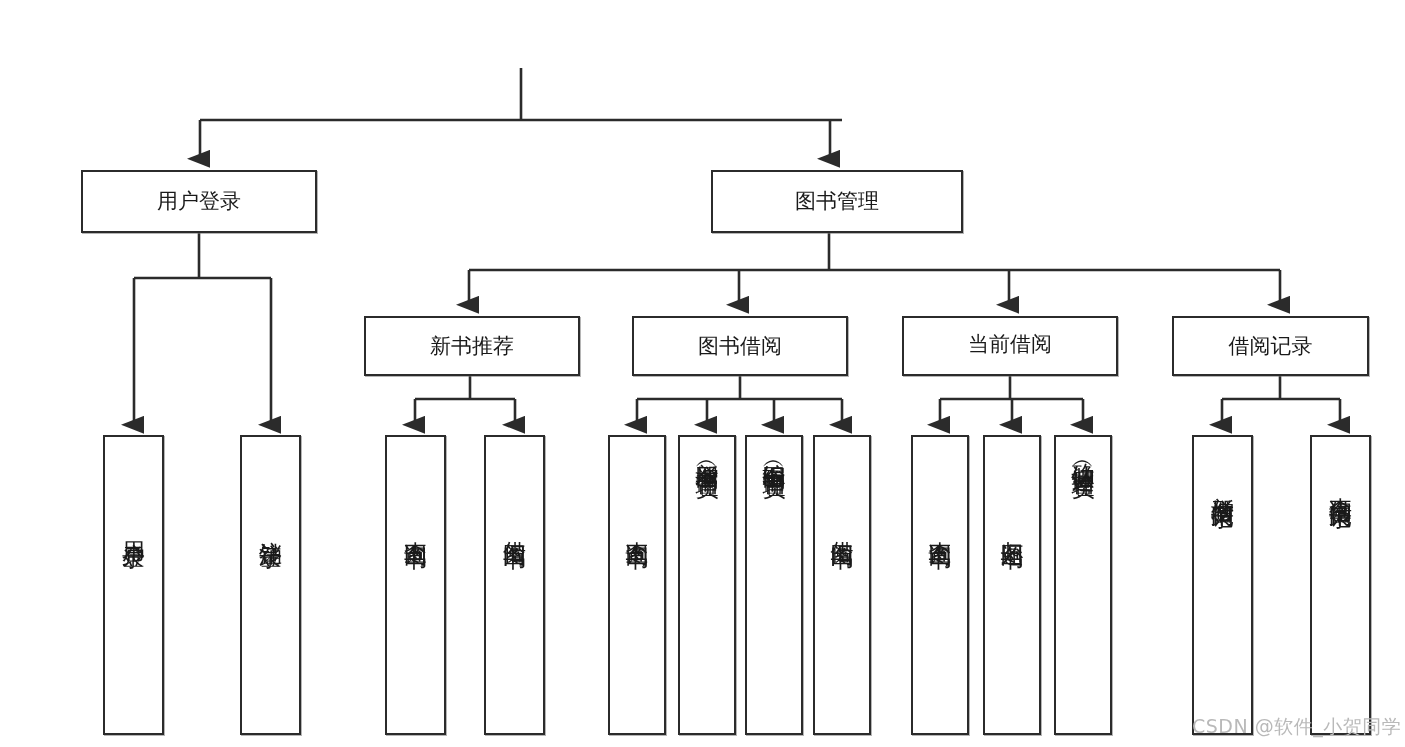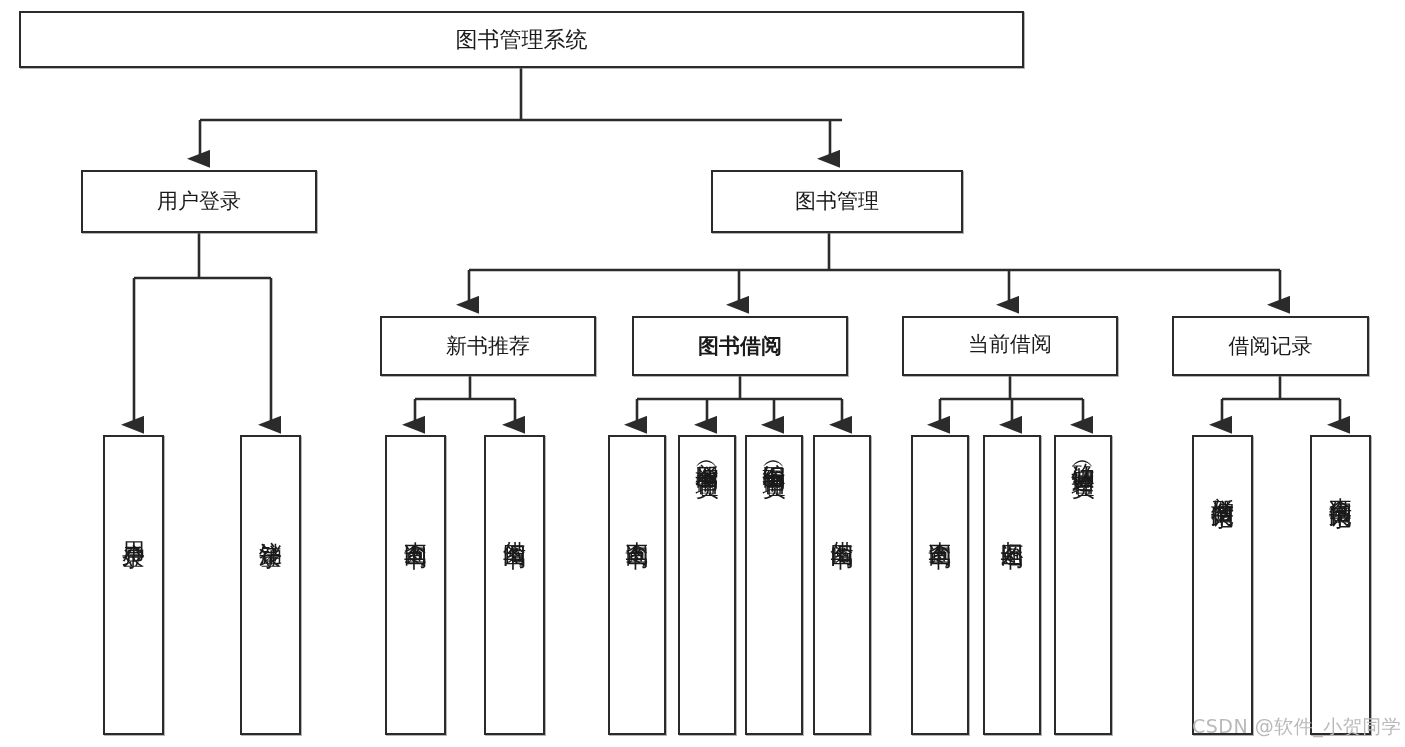--- a/index.html
+++ b/index.html
@@ -120,35 +120,32 @@
       <path d="M1012,399 L1012,424" marker-end="url(#arrow)"></path>
       <path d="M1083,399 L1083,424" marker-end="url(#arrow)"></path>
 
       <path d="M1280,376 L1280,399"></path>
       <path d="M1222,399 L1340,399"></path>
       <path d="M1222,399 L1222,424" marker-end="url(#arrow)"></path>
       <path d="M1340,399 L1340,424" marker-end="url(#arrow)"></path>
     </g>
   </svg>
 
-  <div class="node h root" style="left:19px; top:11px; width:1005px; height:57px;">
-    <span class="label">图书管理系统</span>
-  </div>
 
   <div class="node h" style="left:81px; top:170px; width:236px; height:63px;">
     <span class="label">用户登录</span>
   </div>
   <div class="node h" style="left:711px; top:170px; width:252px; height:63px;">
     <span class="label">图书管理</span>
   </div>
 
-  <div class="node h" style="left:380px; top:316px; width:216px; height:60px;">
+  <div class="node h" style="left:364px; top:316px; width:216px; height:60px;">
     <span class="label">新书推荐</span>
   </div>
-  <div class="node h" style="left:632px; top:316px; width:216px; height:60px;font-weight:bold;">
+  <div class="node h" style="left:632px; top:316px; width:216px; height:60px;">
     <span class="label">图书借阅</span>
   </div>
   <div class="node h" style="left:902px; top:316px; width:216px; height:60px;font-family:Liberation Mono, monospace;">
     <span class="label">当前借阅</span>
   </div>
   <div class="node h" style="left:1172px; top:316px; width:197px; height:60px;">
     <span class="label">借阅记录</span>
   </div>
 
   <div class="node v" style="left:103px; top:435px; width:61px; height:300px; padding-top:86px;">

